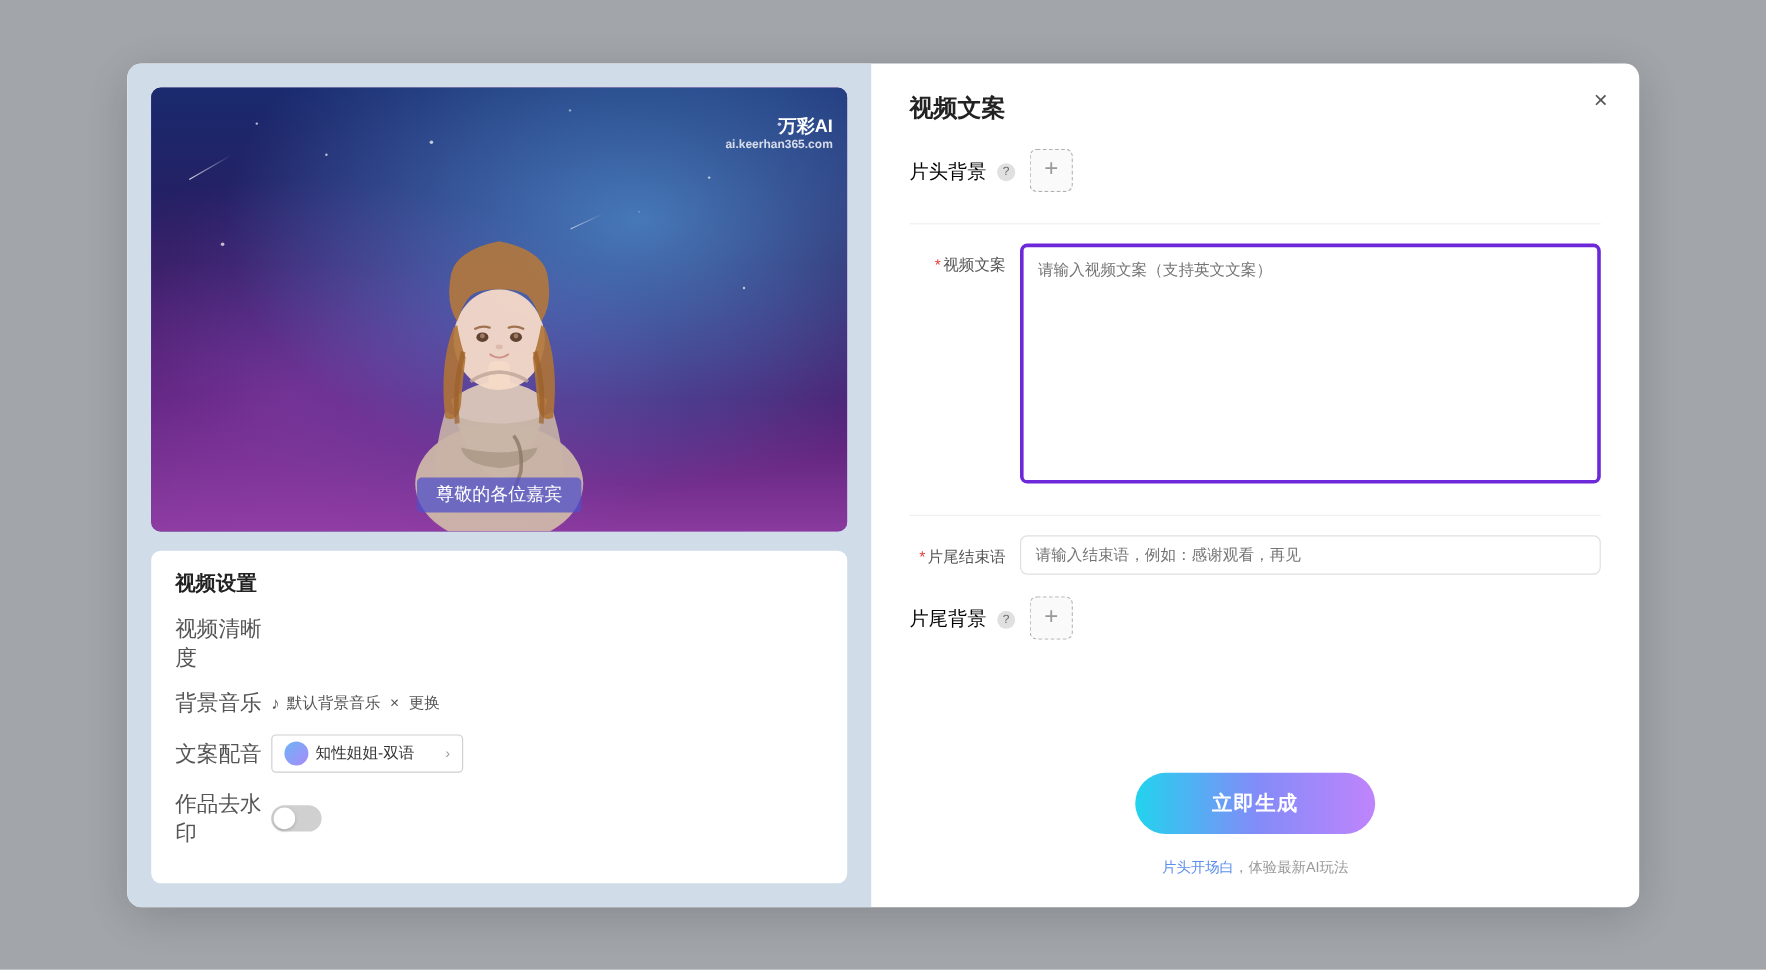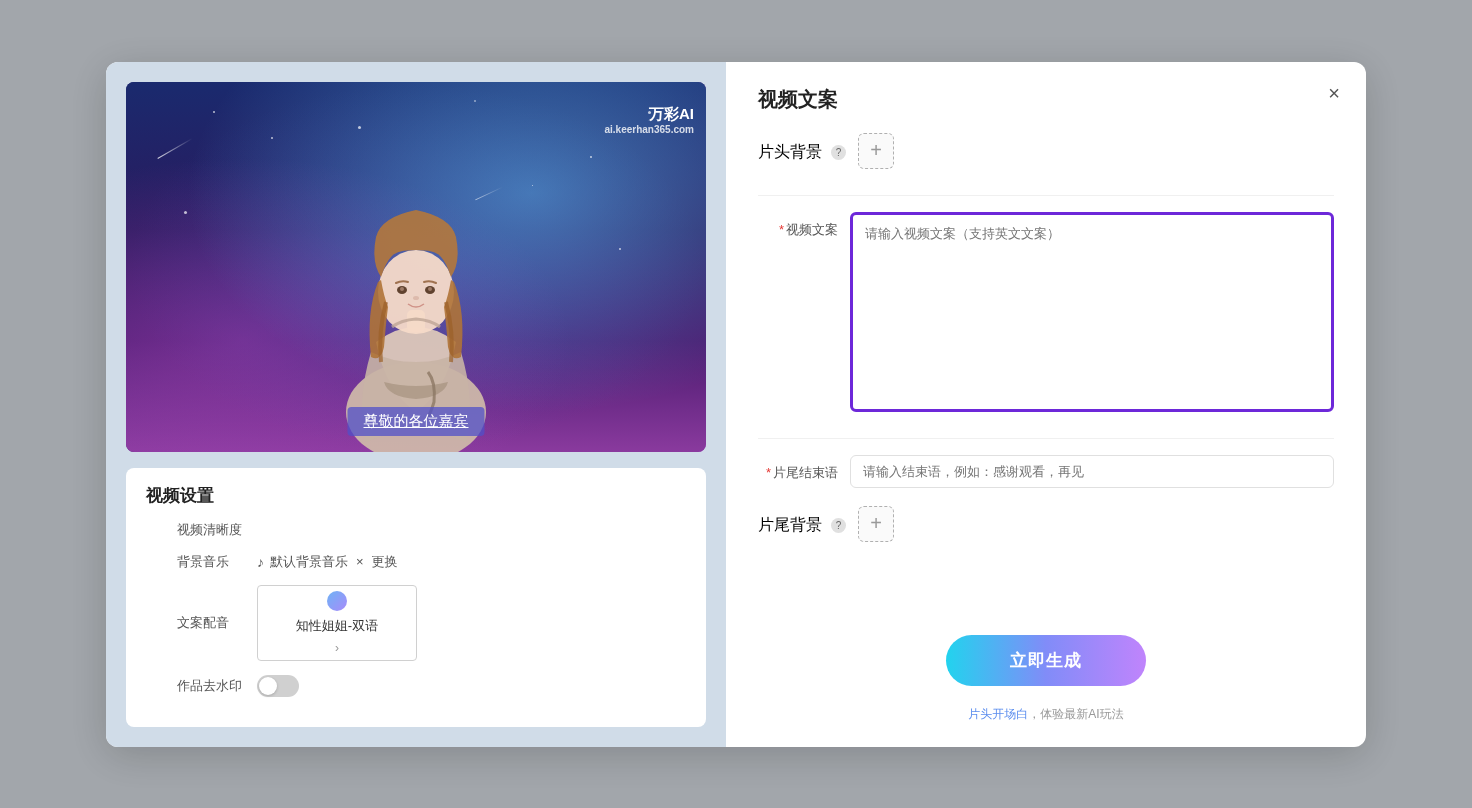--- a/index.html
+++ b/index.html
@@ -116,21 +116,20 @@
       position: absolute;
       bottom: 16px;
       left: 50%;
       transform: translateX(-50%);
       background: rgba(80, 80, 200, 0.75);
       color: white;
       padding: 5px 16px;
       border-radius: 4px;
       font-size: 15px;
       white-space: nowrap;
-      text-decoration: underline;
     }
 
     
     .settings-section {
       background: #fff;
       border-radius: 8px;
       padding: 16px 20px;
     }
 
     .settings-title {
@@ -143,24 +142,23 @@
 
     .setting-row {
       display: flex;
       align-items: center;
       margin-bottom: 14px;
       gap: 0;
     }
 
     .setting-label {
       width: 80px;
-      font-size: 13px;
+      font-size: 18px;
       color: #555;
       flex-shrink: 0;
-      margin-left: 31px;
     }
 
     .setting-controls {
       display: flex;
       align-items: center;
       gap: 8px;
       flex: 1;
     }
 
     .quality-btn {
@@ -215,21 +213,20 @@
     .voice-selector {
       display: flex;
       align-items: center;
       border: 1px solid #d0d0d0;
       border-radius: 4px;
       padding: 5px 10px;
       cursor: pointer;
       gap: 6px;
       background: #fff;
       min-width: 160px;
-      flex-direction: column;
     }
 
     .voice-avatar {
       width: 20px;
       height: 20px;
       border-radius: 50%;
       background: linear-gradient(135deg, #6fb3f5, #a78bfa);
       flex-shrink: 0;
     }
 

